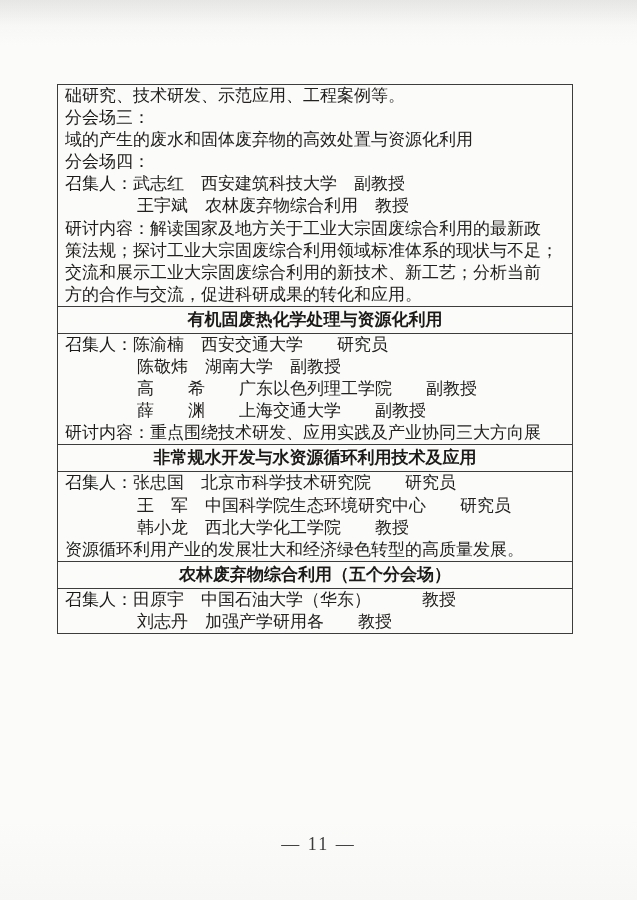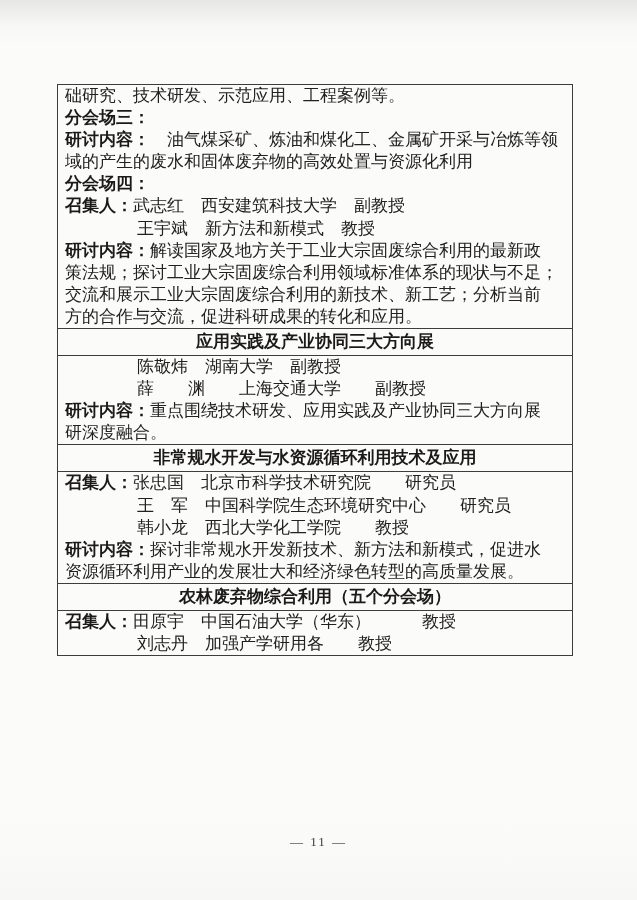--- a/index.html
+++ b/index.html
@@ -30,67 +30,66 @@
   }
   .row{
     height:22.1px;
     line-height:22.1px;
     font-size:17px;
     color:#222120;
     padding:0 7px;
     white-space:pre;
     overflow:visible;
   }
-  .row .lbl{font-weight:bold;color:#1b1a19;}
+  .row .lbl{font-weight:normal;color:#1b1a19;}
   .row.ind{padding-left:79px;}
   .row.header{
     height:26px;
     line-height:25px;
     border-top:1px solid #3d3d3d;
     border-bottom:1px solid #3d3d3d;
     text-align:center;
     font-weight:bold;
     font-size:17px;
     padding:0 4px;
     color:#1b1a19;
   }
   .footer{
     position:absolute;
     left:0;top:834px;width:637px;
     text-align:center;
-    font-size:13px;
+    font-size:18px;
     color:#3a3a3a;
     letter-spacing:2px;
   }
 </style>
 </head>
 <body>
 
 <div class="page">
   <div class="doc-table" id="table-root">
       <div class="row"><span class="lbl"></span><span class="txt">础研究、技术研发、示范应用、工程案例等。</span></div>
       <div class="row"><span class="lbl">分会场三：</span><span class="txt"></span></div>
-      <div class="row"><span class="lbl">研讨内容：</span><span class="txt">　油气煤采矿、炼油和煤化工、金属矿开采与冶炼等领</span></div>
       <div class="row"><span class="lbl"></span><span class="txt">域的产生的废水和固体废弃物的高效处置与资源化利用</span></div>
       <div class="row"><span class="lbl">分会场四：</span><span class="txt"></span></div>
       <div class="row"><span class="lbl">召集人：</span><span class="txt">武志红　西安建筑科技大学　副教授</span></div>
-      <div class="row ind"><span class="lbl"></span><span class="txt">王宇斌　新方法和新模式　教授</span></div>
+      <div class="row ind"><span class="lbl"></span><span class="txt">王宇斌　农林废弃物综合利用　教授</span></div>
       <div class="row"><span class="lbl">研讨内容：</span><span class="txt">解读国家及地方关于工业大宗固废综合利用的最新政</span></div>
       <div class="row"><span class="lbl"></span><span class="txt">策法规；探讨工业大宗固废综合利用领域标准体系的现状与不足；</span></div>
       <div class="row"><span class="lbl"></span><span class="txt">交流和展示工业大宗固废综合利用的新技术、新工艺；分析当前</span></div>
       <div class="row"><span class="lbl"></span><span class="txt">方的合作与交流，促进科研成果的转化和应用。</span></div>
-      <div class="row header"><span class="htxt">应用实践及产业协同三大方向展</span></div>
+      <div class="row header"><span class="htxt">有机固废热化学处理与资源化利用</span></div>
+      <div class="row"><span class="lbl">召集人：</span><span class="txt">陈渝楠　西安交通大学　　研究员</span></div>
       <div class="row ind"><span class="lbl"></span><span class="txt">陈敬炜　湖南大学　副教授</span></div>
+      <div class="row ind"><span class="lbl"></span><span class="txt">高　　希　　广东以色列理工学院　　副教授</span></div>
       <div class="row ind"><span class="lbl"></span><span class="txt">薛　　渊　　上海交通大学　　副教授</span></div>
       <div class="row"><span class="lbl">研讨内容：</span><span class="txt">重点围绕技术研发、应用实践及产业协同三大方向展</span></div>
-      <div class="row"><span class="lbl"></span><span class="txt">研深度融合。</span></div>
       <div class="row header"><span class="htxt">非常规水开发与水资源循环利用技术及应用</span></div>
       <div class="row"><span class="lbl">召集人：</span><span class="txt">张忠国　北京市科学技术研究院　　研究员</span></div>
       <div class="row ind"><span class="lbl"></span><span class="txt">王　军　中国科学院生态环境研究中心　　研究员</span></div>
       <div class="row ind"><span class="lbl"></span><span class="txt">韩小龙　西北大学化工学院　　教授</span></div>
-      <div class="row"><span class="lbl">研讨内容：</span><span class="txt">探讨非常规水开发新技术、新方法和新模式，促进水</span></div>
       <div class="row"><span class="lbl"></span><span class="txt">资源循环利用产业的发展壮大和经济绿色转型的高质量发展。</span></div>
       <div class="row header"><span class="htxt">农林废弃物综合利用（五个分会场）</span></div>
       <div class="row"><span class="lbl">召集人：</span><span class="txt">田原宇　中国石油大学（华东）　　　教授</span></div>
       <div class="row ind"><span class="lbl"></span><span class="txt">刘志丹　加强产学研用各　　教授</span></div>
     </div>
   <div class="footer">— 11 —</div>
 </div>
 
 </body></html>

